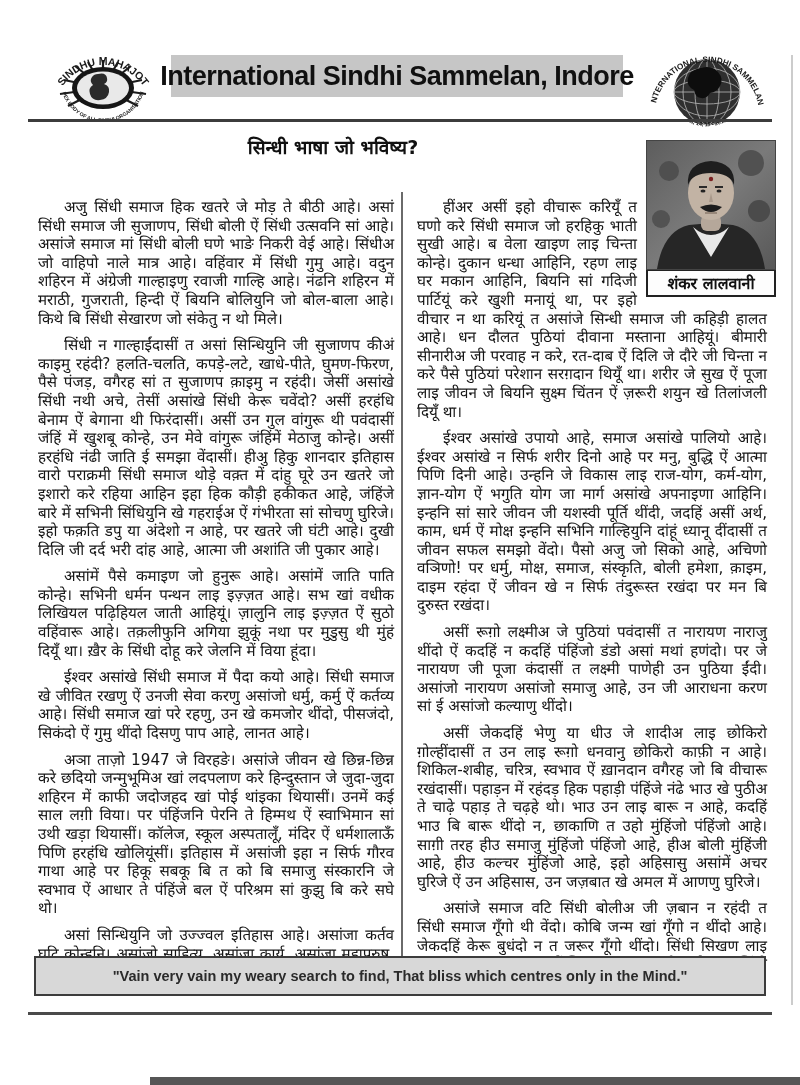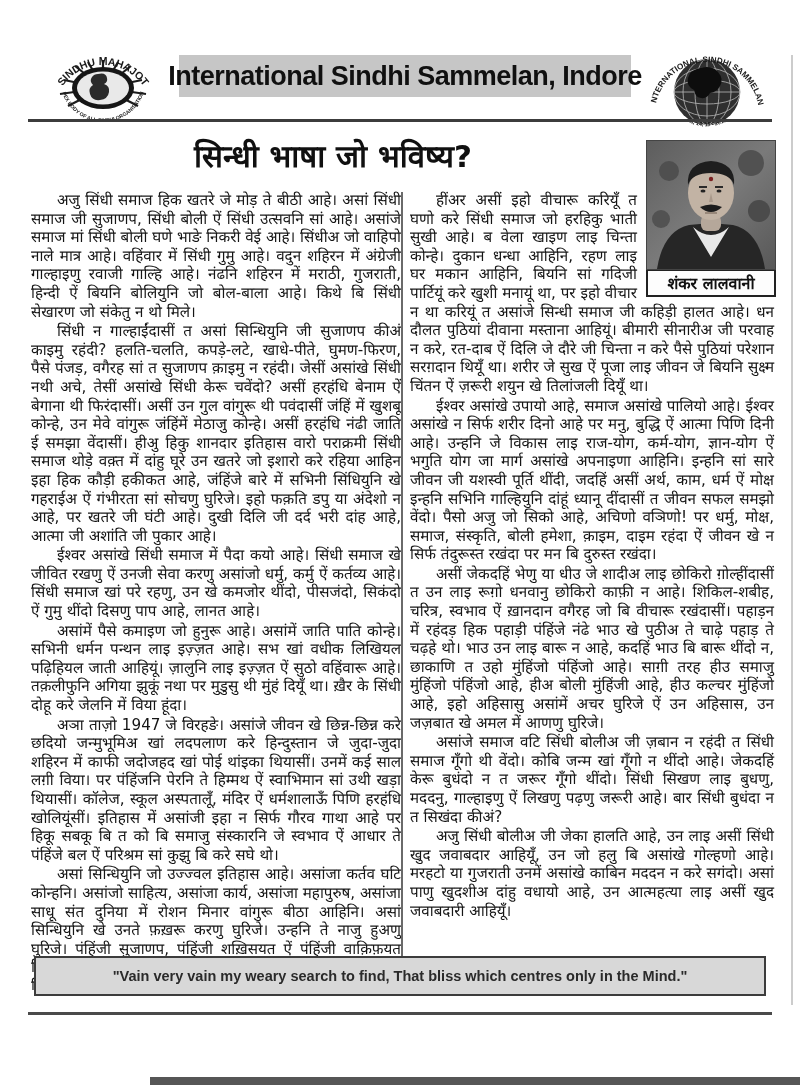--- a/index.html
+++ b/index.html
@@ -6,35 +6,35 @@
   body{
     width:800px;height:1085px;position:relative;background:#ffffff;
     font-family:"DejaVu Sans","Liberation Sans",sans-serif;
     overflow:hidden;
   }
   .abs{position:absolute;}
 
   
   .title-bar{
     left:171px;top:55px;width:452px;height:42px;
-    background:#c6c6c6;display:flex;align-items:center;justify-content:center;margin-left:8px;
+    background:#c6c6c6;display:flex;align-items:center;justify-content:center;
   }
   .title-bar span{
     font-family:"Liberation Sans",sans-serif;font-weight:bold;font-size:27px;
     color:#101010;letter-spacing:-0.5px;white-space:nowrap;
   }
   .header-rule{left:28px;top:119px;width:744px;height:3px;background:#3c3c3c;}
 
   
   .article-title{
     left:30px;top:134px;width:606px;text-align:center;
-    font-size:31px;font-weight:bold;color:#101010;
+    font-size:19px;font-weight:bold;color:#101010;
   }
   .col{color:#151515;font-size:15.2px;line-height:18.6px;text-align:justify;overflow:hidden;}
-  .col p{margin:1px;text-indent:26px;}
+  .col p{margin:8px;text-indent:26px;}
   .col p.noindent{text-indent:0;}
   .left-col{left:30px;top:190px;width:372px;height:800px;}
   .right-col{left:409px;top:190px;width:366px;height:800px;}
   .col-divider{left:401px;top:192px;width:2px;height:764px;background:#6a6a6a;}
   .photo-spacer{float:right;width:138px;height:104px;}
 
   
   .photo-block{left:646px;top:140px;width:148px;}
   .photo-frame{width:128px;height:128px;border:1px solid #444;background:#777;overflow:hidden;}
   .photo-caption{
@@ -165,31 +165,32 @@
 
       <line x1="58" y1="72" x2="70" y2="72" stroke="#8a7a6d" stroke-width="1.5"></line>
     </svg>
   </div>
   <div class="photo-caption">शंकर लालवानी</div>
 </div>
 
 <div class="abs col left-col">
     <p>अजु सिंधी समाज हिक खतरे जे मोड़ ते बीठी आहे। असां सिंधी समाज जी सुजाणप, सिंधी बोली ऐं सिंधी उत्सवनि सां आहे। असांजे समाज मां सिंधी बोली घणे भाङे निकरी वेई आहे। सिंधीअ जो वाहिपो नाले मात्र आहे। वहिंवार में सिंधी गुमु आहे। वदुन शहिरन में अंग्रेजी गाल्हाइणु रवाजी गाल्हि आहे। नंढनि शहिरन में मराठी, गुजराती, हिन्दी ऐं बियनि बोलियुनि जो बोल-बाला आहे। किथे बि सिंधी सेखारण जो संकेतु न थो मिले।</p>
     <p>सिंधी न गाल्हाईंदासीं त असां सिन्धियुनि जी सुजाणप कीअं काइमु रहंदी? हलति-चलति, कपड़े-लटे, खाधे-पीते, घुमण-फिरण, पैसे पंजड़, वगैरह सां त सुजाणप क़ाइमु न रहंदी। जेसीं असांखे सिंधी नथी अचे, तेसीं असांखे सिंधी केरू चवेंदो? असीं हरहंधि बेनाम ऐं बेगाना थी फिरंदासीं। असीं उन गुल वांगुरू थी पवंदासीं जंहिं में खुशबू कोन्हे, उन मेवे वांगुरू जंहिंमें मेठाजु कोन्हे। असीं हरहंधि नंढी जाति ई समझा वेंदासीं। हीअु हिकु शानदार इतिहास वारो पराक्रमी सिंधी समाज थोड़े वक़्त में दांहु घूरे उन खतरे जो इशारो करे रहिया आहिन इहा हिक कौड़ी हकीकत आहे, जंहिंजे बारे में सभिनी सिंधियुनि खे गहराईअ ऐं गंभीरता सां सोचणु घुरिजे। इहो फक़ति डपु या अंदेशो न आहे, पर खतरे जी घंटी आहे। दुखी दिलि जी दर्द भरी दांह आहे, आत्मा जी अशांति जी पुकार आहे।</p>
+    <p>असांमें पैसे कमाइण जो हुनुरू आहे। असांमें जाति पाति कोन्हे। सभिनी धर्मन पन्थन लाइ इज़्ज़त आहे। सभ खां वधीक लिखियल पढ़िहियल जाती आहियूं। ज़ालुनि लाइ इज़्ज़त ऐं सुठो वहिंवारू आहे। तक़लीफुनि अगिया झुकूं नथा पर मुडुसु थी मुंहं दियूँ था। ख़ैर के सिंधी दोहू करे जेलनि में विया हूंदा।</p>
     <p>ईश्वर असांखे सिंधी समाज में पैदा कयो आहे। सिंधी समाज खे जीवित रखणु ऐं उनजी सेवा करणु असांजो धर्मु, कर्मु ऐं कर्तव्य आहे। सिंधी समाज खां परे रहणु, उन खे कमजोर थींदो, पीसजंदो, सिकंदो ऐं गुमु थींदो दिसणु पाप आहे, लानत आहे।</p>
-    <p>असांमें पैसे कमाइण जो हुनुरू आहे। असांमें जाति पाति कोन्हे। सभिनी धर्मन पन्थन लाइ इज़्ज़त आहे। सभ खां वधीक लिखियल पढ़िहियल जाती आहियूं। ज़ालुनि लाइ इज़्ज़त ऐं सुठो वहिंवारू आहे। तक़लीफुनि अगिया झुकूं नथा पर मुडुसु थी मुंहं दियूँ था। ख़ैर के सिंधी दोहू करे जेलनि में विया हूंदा।</p>
     <p>अञा ताज़ो 1947 जे विरहङे। असांजे जीवन खे छिन्न-छिन्न करे छदियो जन्मुभूमिअ खां लदपलाण करे हिन्दुस्तान जे जुदा-जुदा शहिरन में काफी जदोजहद खां पोई थांइका थियासीं। उनमें कई साल लग़ी विया। पर पंहिंजनि पेरनि ते हिम्मथ ऐं स्वाभिमान सां उथी खड़ा थियासीं। कॉलेज, स्कूल अस्पतालूँ, मंदिर ऐं धर्मशालाऊँ पिणि हरहंधि खोलियूंसीं। इतिहास में असांजी इहा न सिर्फ गौरव गाथा आहे पर हिकू सबकू बि त को बि समाजु संस्कारनि जे स्वभाव ऐं आधार ते पंहिंजे बल ऐं परिश्रम सां कुझु बि करे सघे थो।</p>
     <p>असां सिन्धियुनि जो उज्ज्वल इतिहास आहे। असांजा कर्तव घटि कोन्हनि। असांजो साहित्य, असांजा कार्य, असांजा महापुरुष, असांजा साधू संत दुनिया में रोशन मिनार वांगुरू बीठा आहिनि। असां सिन्धियुनि खे उनते फ़ख़रू करणु घुरिजे। उन्हनि ते नाजु हुअणु घुरिजे। पंहिंजी सुजाणप, पंहिंजी शख़िसयत ऐं पंहिंजी वाक़िफ़यत दियण में हबकणु न घुरिजे। असांखे फ़ख़ुर सां चवणु घुरिजे त ''मां सिंधी आहियां। मूँखे सिन्धी बोली, सिन्धी संस्कृति ऐं सिन्धियत ते नाजु आहे'' अहिड़ो</p>
   </div>
 
 <div class="abs col right-col">
   <div class="photo-spacer"></div>
   <div>
       <p>हींअर असीं इहो वीचारू करियूँ त घणो करे सिंधी समाज जो हरहिकु भाती सुखी आहे। ब वेला खाइण लाइ चिन्ता कोन्हे। दुकान धन्धा आहिनि, रहण लाइ घर मकान आहिनि, बियनि सां गदिजी पार्टियूं करे खुशी मनायूं था, पर इहो वीचार न था करियूं त असांजे सिन्धी समाज जी कहिड़ी हालत आहे। धन दौलत पुठियां दीवाना मस्ताना आहियूं। बीमारी सीनारीअ जी परवाह न करे, रत-दाब ऐं दिलि जे दौरे जी चिन्ता न करे पैसे पुठियां परेशान सरग़दान थियूँ था। शरीर जे सुख ऐं पूजा लाइ जीवन जे बियनि सुक्ष्म चिंतन ऐं ज़रूरी शयुन खे तिलांजली दियूँ था।</p>
       <p>ईश्वर असांखे उपायो आहे, समाज असांखे पालियो आहे। ईश्वर असांखे न सिर्फ शरीर दिनो आहे पर मनु, बुद्धि ऐं आत्मा पिणि दिनी आहे। उन्हनि जे विकास लाइ राज-योग, कर्म-योग, ज्ञान-योग ऐं भगुति योग जा मार्ग असांखे अपनाइणा आहिनि। इन्हनि सां सारे जीवन जी यशस्वी पूर्ति थींदी, जदहिं असीं अर्थ, काम, धर्म ऐं मोक्ष इन्हनि सभिनि गाल्हियुनि दांहूं ध्यानू दींदासीं त जीवन सफल समझो वेंदो। पैसो अजु जो सिको आहे, अचिणो वञिणो! पर धर्मु, मोक्ष, समाज, संस्कृति, बोली हमेशा, क़ाइम, दाइम रहंदा ऐं जीवन खे न सिर्फ तंदुरूस्त रखंदा पर मन बि दुरुस्त रखंदा।</p>
+      <p>असीं रूग़ो लक्ष्मीअ जे पुठियां पवंदासीं त नारायण नाराजु थींदो ऐं कदहिं न कदहिं पंहिंजो डंडो असां मथां हणंदो। पर जे नारायण जी पूजा कंदासीं त लक्ष्मी पाणेही उन पुठिया ईंदी। असांजो नारायण असांजो समाजु आहे, उन जी आराधना करण सां ई असांजो कल्याणु थींदो।</p>
       <p>असीं जेकदहिं भेणु या धीउ जे शादीअ लाइ छोकिरो ग़ोल्हींदासीं त उन लाइ रूग़ो धनवानु छोकिरो काफ़ी न आहे। शिकिल-शबीह, चरित्र, स्वभाव ऐं ख़ानदान वगैरह जो बि वीचारू रखंदासीं। पहाड़न में रहंदड़ हिक पहाड़ी पंहिंजे नंढे भाउ खे पुठीअ ते चाढ़े पहाड़ ते चढ़हे थो। भाउ उन लाइ बारू न आहे, कदहिं भाउ बि बारू थींदो न, छाकाणि त उहो मुंहिंजो पंहिंजो आहे। साग़ी तरह हीउ समाजु मुंहिंजो पंहिंजो आहे, हीअ बोली मुंहिंजी आहे, हीउ कल्चर मुंहिंजो आहे, इहो अहिसासु असांमें अचर घुरिजे ऐं उन अहिसास, उन जज़बात खे अमल में आणणु घुरिजे।</p>
       <p>असांजे समाज वटि सिंधी बोलीअ जी ज़बान न रहंदी त सिंधी समाज गूँगो थी वेंदो। कोबि जन्म खां गूँगो न थींदो आहे। जेकदहिं केरू बुधंदो न त जरूर गूँगो थींदो। सिंधी सिखण लाइ बुधणु, मददनु, गाल्हाइणु ऐं लिखणु पढ़णु जरूरी आहे। बार सिंधी बुधंदा न त सिखंदा कीअं?</p>
       <p>अजु सिंधी बोलीअ जी जेका हालति आहे, उन लाइ असीं सिंधी खुद जवाबदार आहियूँ, उन जो हलु बि असांखे गोल्हणो आहे। मरहटो या गुजराती उनमें असांखे काबिन मददन न करे सगंदो। असां पाणु खुदशीअ दांहु वधायो आहे, उन आत्महत्या लाइ असीं खुद जवाबदारी आहियूँ।</p>
     </div>
 </div>
 
 <div class="abs col-divider"></div>
 
 <div class="abs quote-box">
   <span>"Vain very vain my weary search to find, That bliss which centres only in the Mind."</span>

